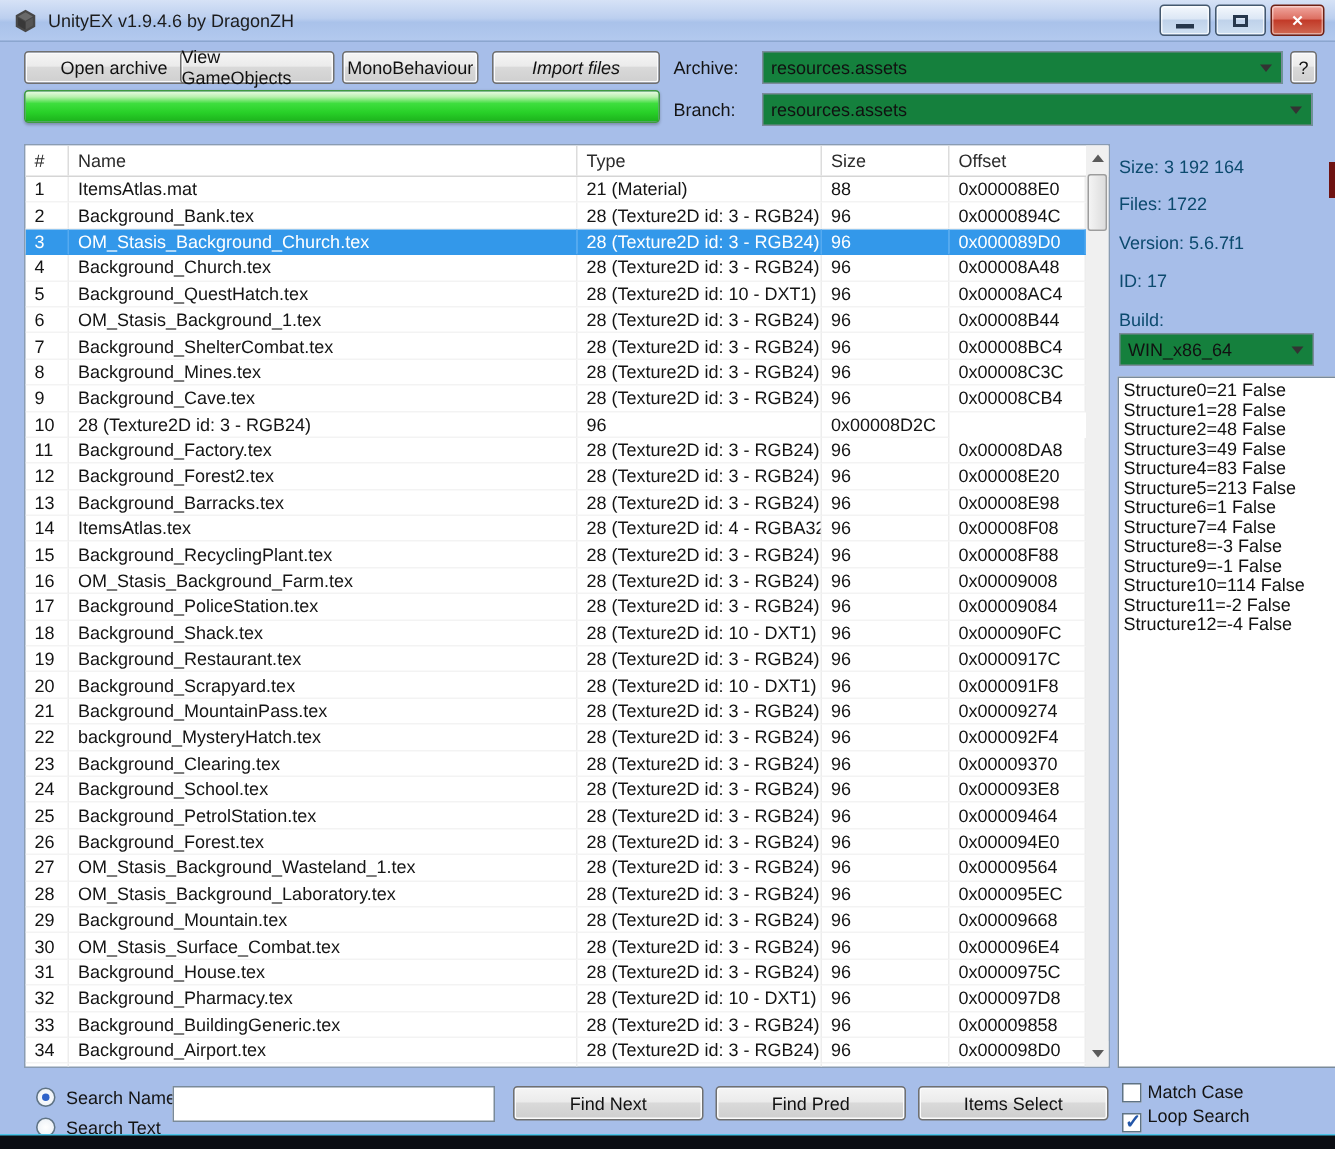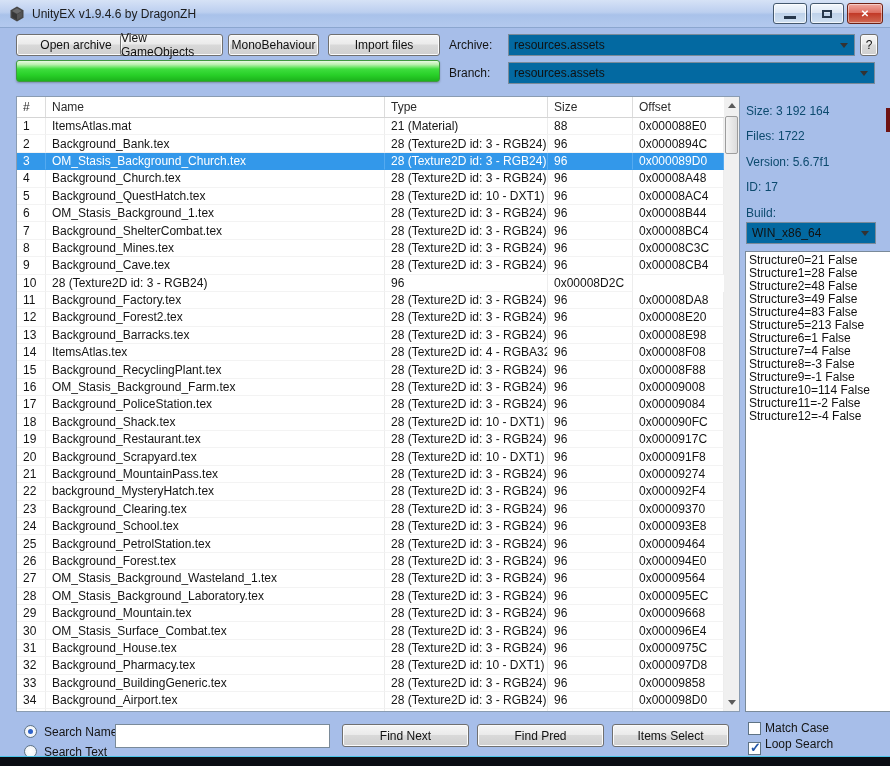--- a/index.html
+++ b/index.html
@@ -25,21 +25,21 @@
     box-shadow:inset 0 0 0 1px rgba(255,255,255,.45); }
   .wbtn .glyph-min { width:12px; height:3px; background:#26374c; margin-top:8px; }
   .wbtn .glyph-max { width:10px; height:8px; border:2px solid #26374c; background:transparent; }
 
   
   .btn { position:absolute; height:22px; border:1px solid #707070; border-radius:3px;
     background:linear-gradient(#f5f5f5, #ebebeb 45%, #d9d9d9 50%, #cfcfcf);
     font-size:12px; color:#111; display:flex; align-items:center; justify-content:center;
     box-shadow:inset 0 0 0 1px #fbfbfb; }
   .lbl { position:absolute; font-size:12px; color:#141414; }
-  .combo { position:absolute; height:22px; background:#0369a1; border:1px solid #7a8a99;
+  .combo { position:absolute; height:22px; background:#15803d; border:1px solid #7a8a99;
     display:flex; align-items:center; font-size:12px; color:#111; padding-left:5px; }
   .combo .arrow { position:absolute; right:6px; top:8px; width:0; height:0;
     border-left:4px solid transparent; border-right:4px solid transparent;
     border-top:5px solid #333; }
 
   
   .progress { position:absolute; left:16px; top:60px; width:424px; height:22px;
     border:1px solid #3f9a3f; border-radius:3px;
     background:linear-gradient(#e8fae2, #b9f0ae 18%, #3ede3e 40%, #28d028 70%, #1cb21c);
     box-shadow:0 1px 2px rgba(0,0,0,.25); }
@@ -112,21 +112,21 @@
         </div>
       <div class="wbtn close">
           <span>✕</span>
         </div>
     </div>
   </div>
 
   <div class="btn" style="left:16px; top:34px; width:120px;">Open archive</div>
   <div class="btn" style="left:120px; top:34px; width:103px;">View GameObjects</div>
   <div class="btn" style="left:228px; top:34px; width:91px;">MonoBehaviour</div>
-  <div class="btn" style="left:328px; top:34px; width:112px;">Import files</div>
+  <div class="btn" style="left:328px; top:34px; width:112px;font-style:italic;">Import files</div>
 
   <span class="lbl" style="left:449px; top:38px;">Archive:</span>
   <div class="combo" style="left:508px; top:34px; width:347px;">
     <span>resources.assets</span>
     <span class="arrow"></span>
   </div>
   <div class="btn" style="left:860px; top:34px; width:18px;">?</div>
 
   <div class="progress"></div>
 
@@ -426,21 +426,21 @@
       <div class="sline">Structure12=-4 False</div>
     </div>
 
   <div class="radio on" style="left:24px; top:725px;"></div>
   <span class="lbl" style="left:44px; top:725px;">Search Name</span>
   <div class="radio" style="left:24px; top:745px;"></div>
   <span class="lbl" style="left:44px; top:745px;">Search Text</span>
   <input class="input" style="left: 115px; top: 724px; width: 215px; height: 24px;" value="">
   <div class="btn" style="left:342px; top:724px; width:127px; height:23px;">Find Next</div>
   <div class="btn" style="left:477px; top:724px; width:127px; height:23px;">Find Pred</div>
-  <div class="btn" style="left:612px; top:724px; width:117px; height:23px;">Items Select</div>
+  <div class="btn" style="left:612px; top:724px; width:127px; height:23px;">Items Select</div>
   <div class="check" style="left:748px; top:722px;"></div>
   <span class="lbl" style="left:765px; top:721px;">Match Case</span>
   <div class="check on" style="left:748px; top:742px;"></div>
   <span class="lbl" style="left:765px; top:698px;margin-top:39px;">Loop Search</span>
 
   <div class="bottomstrip"></div>
   <div class="artifact"></div>
 </div>
 
 </body></html>

